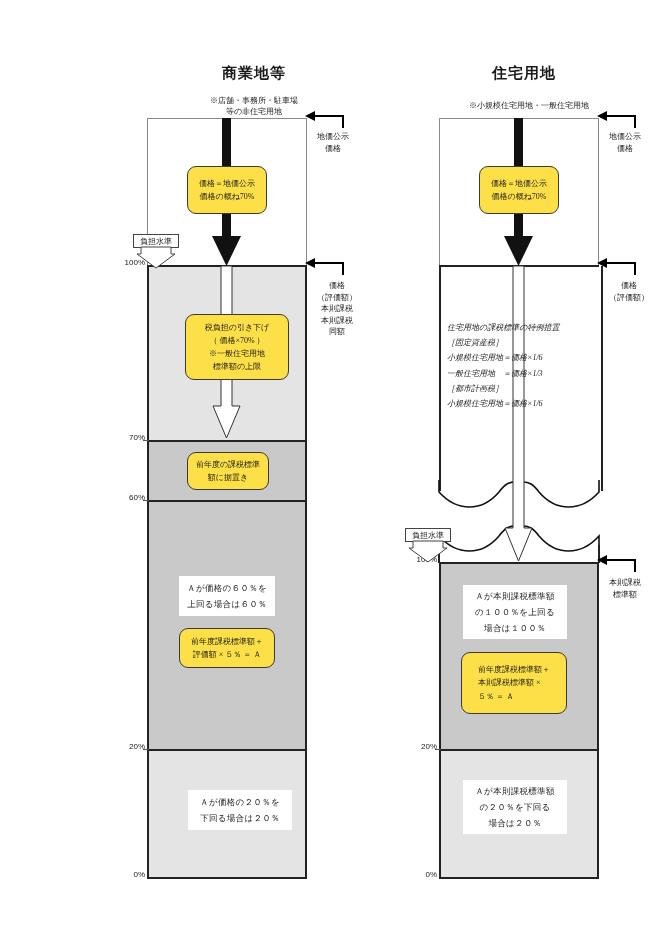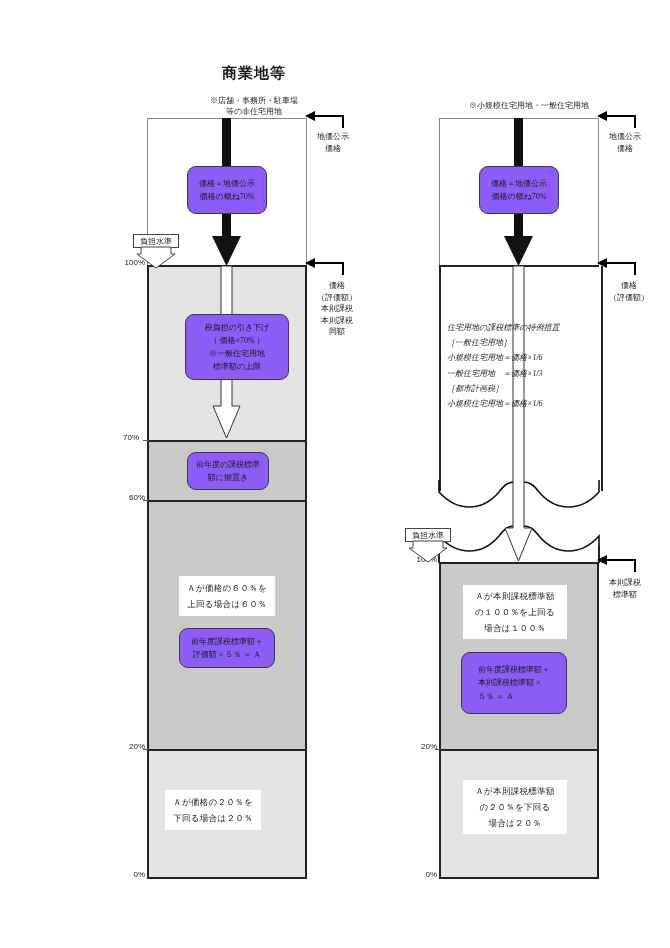--- a/index.html
+++ b/index.html
@@ -41,21 +41,21 @@
   
   .side-label{
     font-size:8px;line-height:1.45;white-space:nowrap;text-align:center;
   }
 
   
   .rbox{
     box-sizing:border-box;
     border:1px solid #3a3a3a;
     border-radius:9px;
-    background:#8b5cf6;
+    background:#fde047;
     display:flex;align-items:center;justify-content:center;
     text-align:center;
     font-size:8px;line-height:1.65;
     padding:3px 4px;
   }
   
   .pbox{
     box-sizing:border-box;
     background:#ffffff;
     display:flex;align-items:center;justify-content:center;
@@ -101,21 +101,21 @@
 
   <div class="abs band band-light" style="left:108px;top:750px;width:160px;height:128px;"></div>
 
   <div class="abs hline" style="left:108px;top:265px;width:160px;"></div>
   <div class="abs hline" style="left:108px;top:440px;width:160px;"></div>
   <div class="abs hline" style="left:108px;top:500px;width:160px;"></div>
   <div class="abs hline" style="left:108px;top:749px;width:160px;"></div>
   <div class="abs hline" style="left:108px;top:877px;width:160px;"></div>
 
   <div class="abs tick" style="left:78px;top:258px;width:28px;">100%</div>
-  <div class="abs tick" style="left:78px;top:433px;width:28px;text-align:center;">70%</div>
+  <div class="abs tick" style="left:78px;top:433px;width:28px;">70%</div>
   <div class="abs tick" style="left:78px;top:493px;width:28px;">60%</div>
   <div class="abs tick" style="left:78px;top:742px;width:28px;">20%</div>
   <div class="abs tick" style="left:78px;top:870px;width:28px;">0%</div>
 
   <div class="abs tickmark" style="left:104px;top:440px;width:6px;"></div>
   <div class="abs tickmark" style="left:104px;top:500px;width:6px;"></div>
   <div class="abs tickmark" style="left:104px;top:749px;width:6px;"></div>
 
   <div class="abs tag" style="left:94px;top:234px;width:46px;height:14px;">負担水準</div>
   <svg class="abs" style="left:98px;top:247px;" width="40" height="22">
@@ -182,27 +182,28 @@
     </div>
   </div>
 
   <div class="abs rbox" style="left:140px;top:628px;width:96px;height:40px;font-size:8px;">
     <div>
       <div>前年度課税標準額＋</div>
       <div>評価額 × ５％ ＝ Ａ</div>
     </div>
   </div>
 
-  <div class="abs pbox" style="left:126px;top:790px;width:96px;height:40px;">
+  <div class="abs pbox" style="left:149px;top:790px;width:104px;height:40px;">
     <div>
       <div>Ａが価格の２０％を</div>
       <div>下回る場合は２０％</div>
     </div>
   </div>
 
+  <div class="abs col-title" style="left:410px;top:64px;width:150px;">住宅用地</div>
 
   <div class="abs col-note" style="left:390px;top:100px;width:200px;">※小規模住宅用地・一般住宅用地</div>
 
   <div class="abs band band-white" style="left:400px;top:118px;width:160px;height:148px;"></div>
 
   <div class="abs" style="left:400px;top:266px;width:160px;height:225px;background:#ffffff;
               border-left:2px solid #222;border-right:2px solid #222;"></div>
   <div class="abs hline" style="left:400px;top:265px;width:160px;"></div>
 
   <svg class="abs" style="left:398px;top:478px;" width="164" height="34">
@@ -272,21 +273,21 @@
       <div>価格の概ね70%</div>
     </div>
   </div>
 
   <svg class="abs" style="left:464px;top:266px;" width="32" height="297">
     <polygon points="10,0 21,0 21,262 29,262 15.5,295 2,262 10,262" fill="#ffffff" stroke="#333" stroke-width="1"></polygon>
   </svg>
 
   <div class="abs tbox" style="left:408px;top:320px;width:150px;font-style:italic;">
     <div>住宅用地の課税標準の特例措置</div>
-    <div>［一般住宅用地］</div>
+    <div>［固定資産税］</div>
     <div>小規模住宅用地＝価格×1/6</div>
     <div>一般住宅用地　＝価格×1/3</div>
     <div>［都市計画税］</div>
     <div>小規模住宅用地＝価格×1/6</div>
   </div>
 
   <div class="abs pbox" style="left:424px;top:585px;width:104px;height:54px;">
     <div>
       <div>Ａが本則課税標準額</div>
       <div>の１００％を上回る</div>

